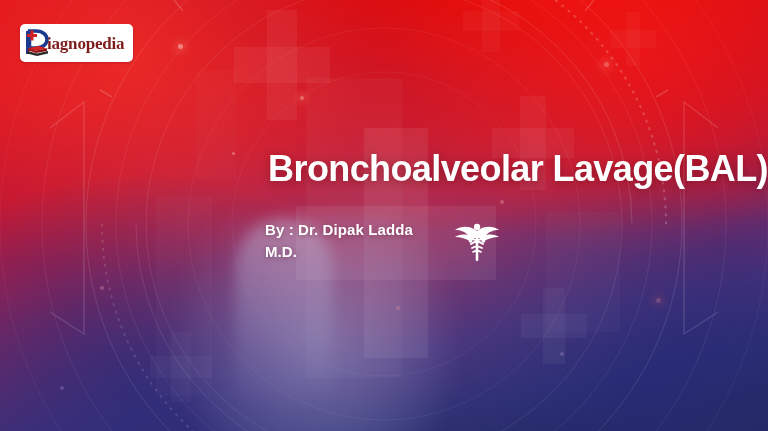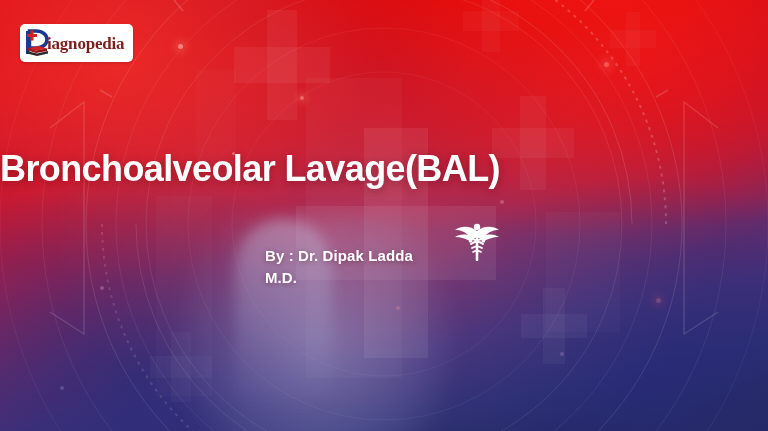--- a/index.html
+++ b/index.html
@@ -118,21 +118,21 @@
     font-weight:700;
     color:#7f1d1d;
     letter-spacing:-.2px;
     margin-left:-3px;
     line-height:1;
   }
 
   
   .title {
     position:absolute; left:0; right:0; top:148px;
-    text-align:left;
+    text-align:right;
     color:#ffffff;
     font-size:36px;
     font-weight:700;
     letter-spacing:-0.6px;
     text-shadow:0 2px 9px rgba(70,0,10,.38);
     white-space:nowrap;
   }
 
   
   .byline {
@@ -140,21 +140,20 @@
     display:flex; align-items:flex-start; gap:8px;
   }
   .byline-text {
     color:#ffffff;
     font-size:15px;
     font-weight:700;
     line-height:1.48;
     letter-spacing:.1px;
     text-shadow:0 1px 5px rgba(60,0,15,.35);
     max-width:180px;
-    margin-top:26px;
   }
   .caduceus { margin-top:2px; flex:none; }
 </style>
 </head>
 <body>
 
 <div class="slide">
 
   <div class="glow-tl"></div>
   <div class="glow-tr"></div>

